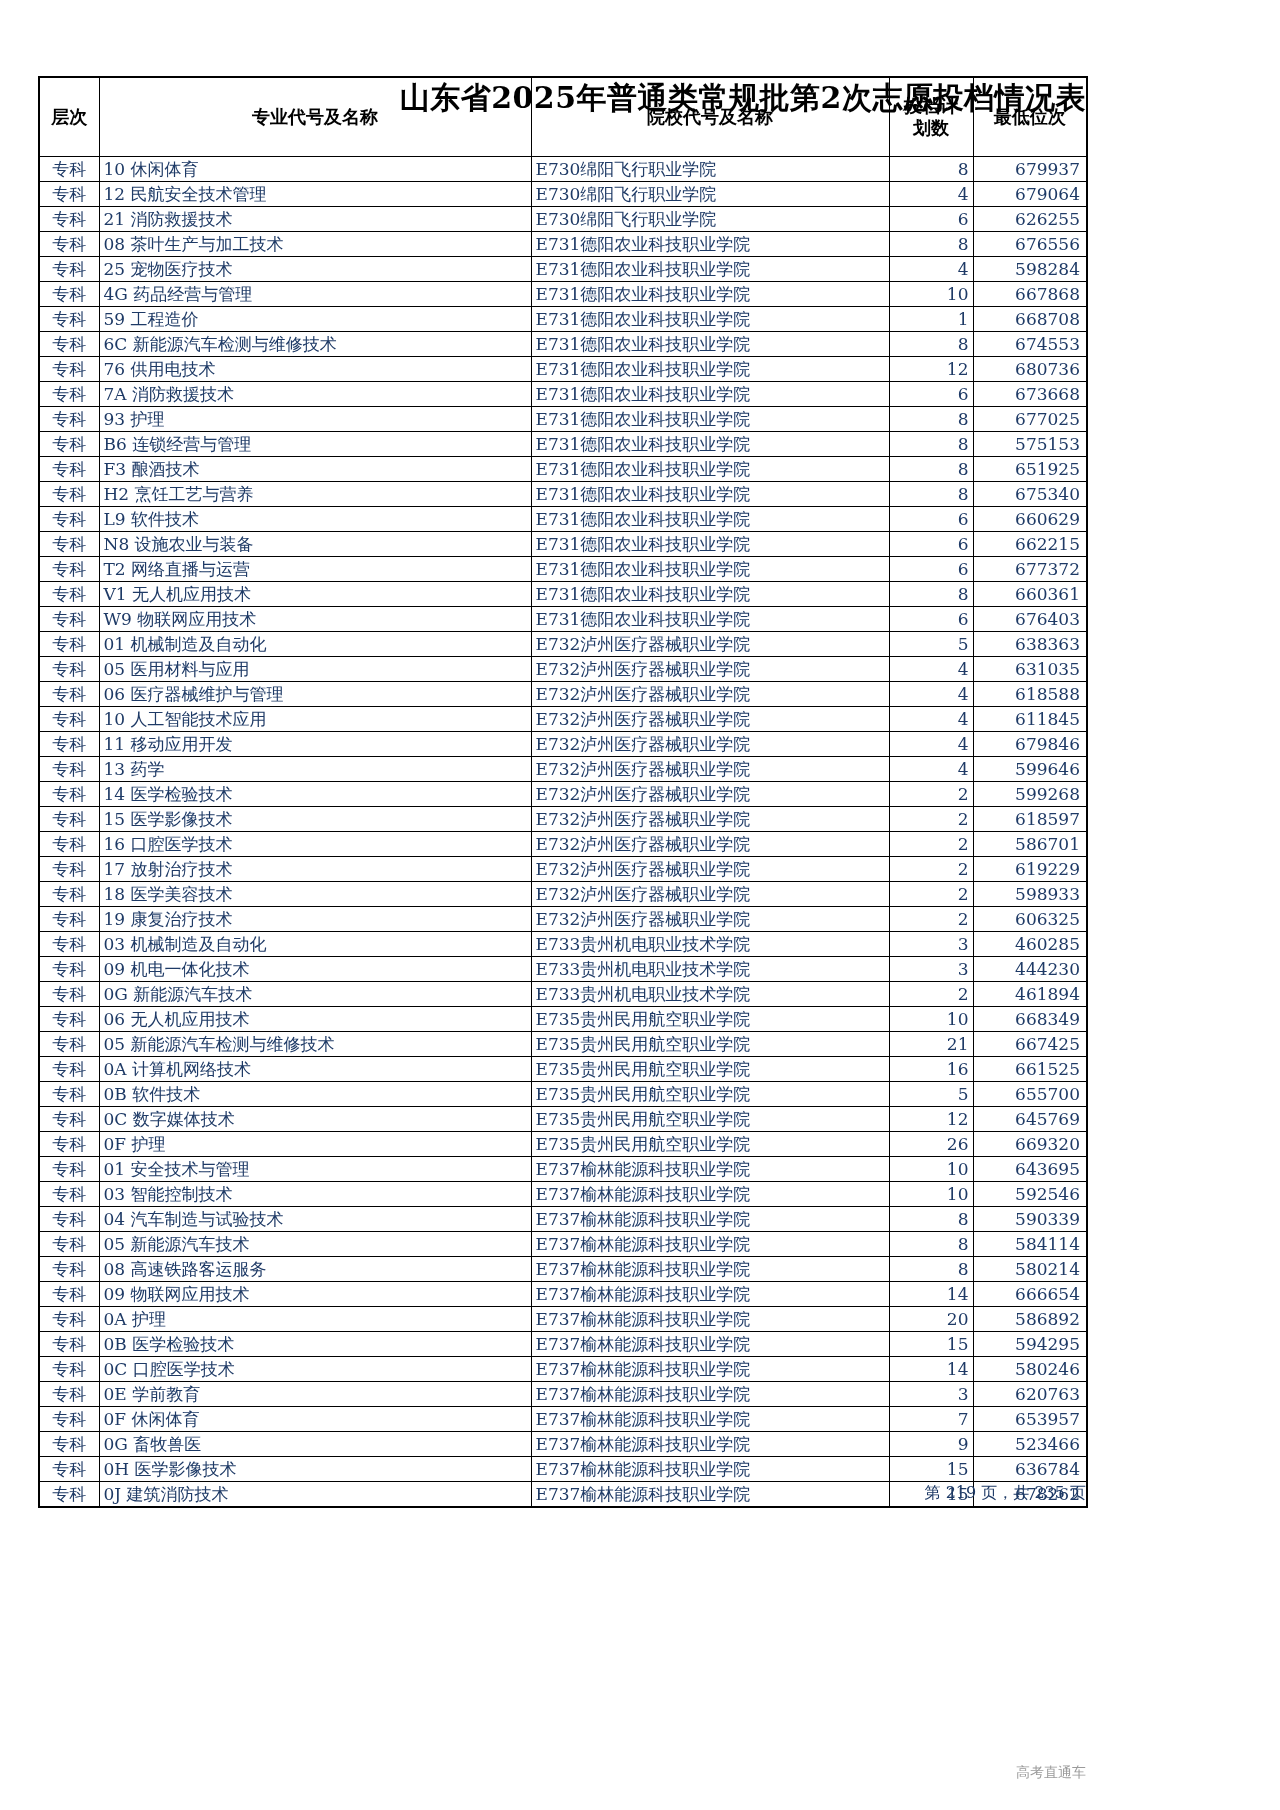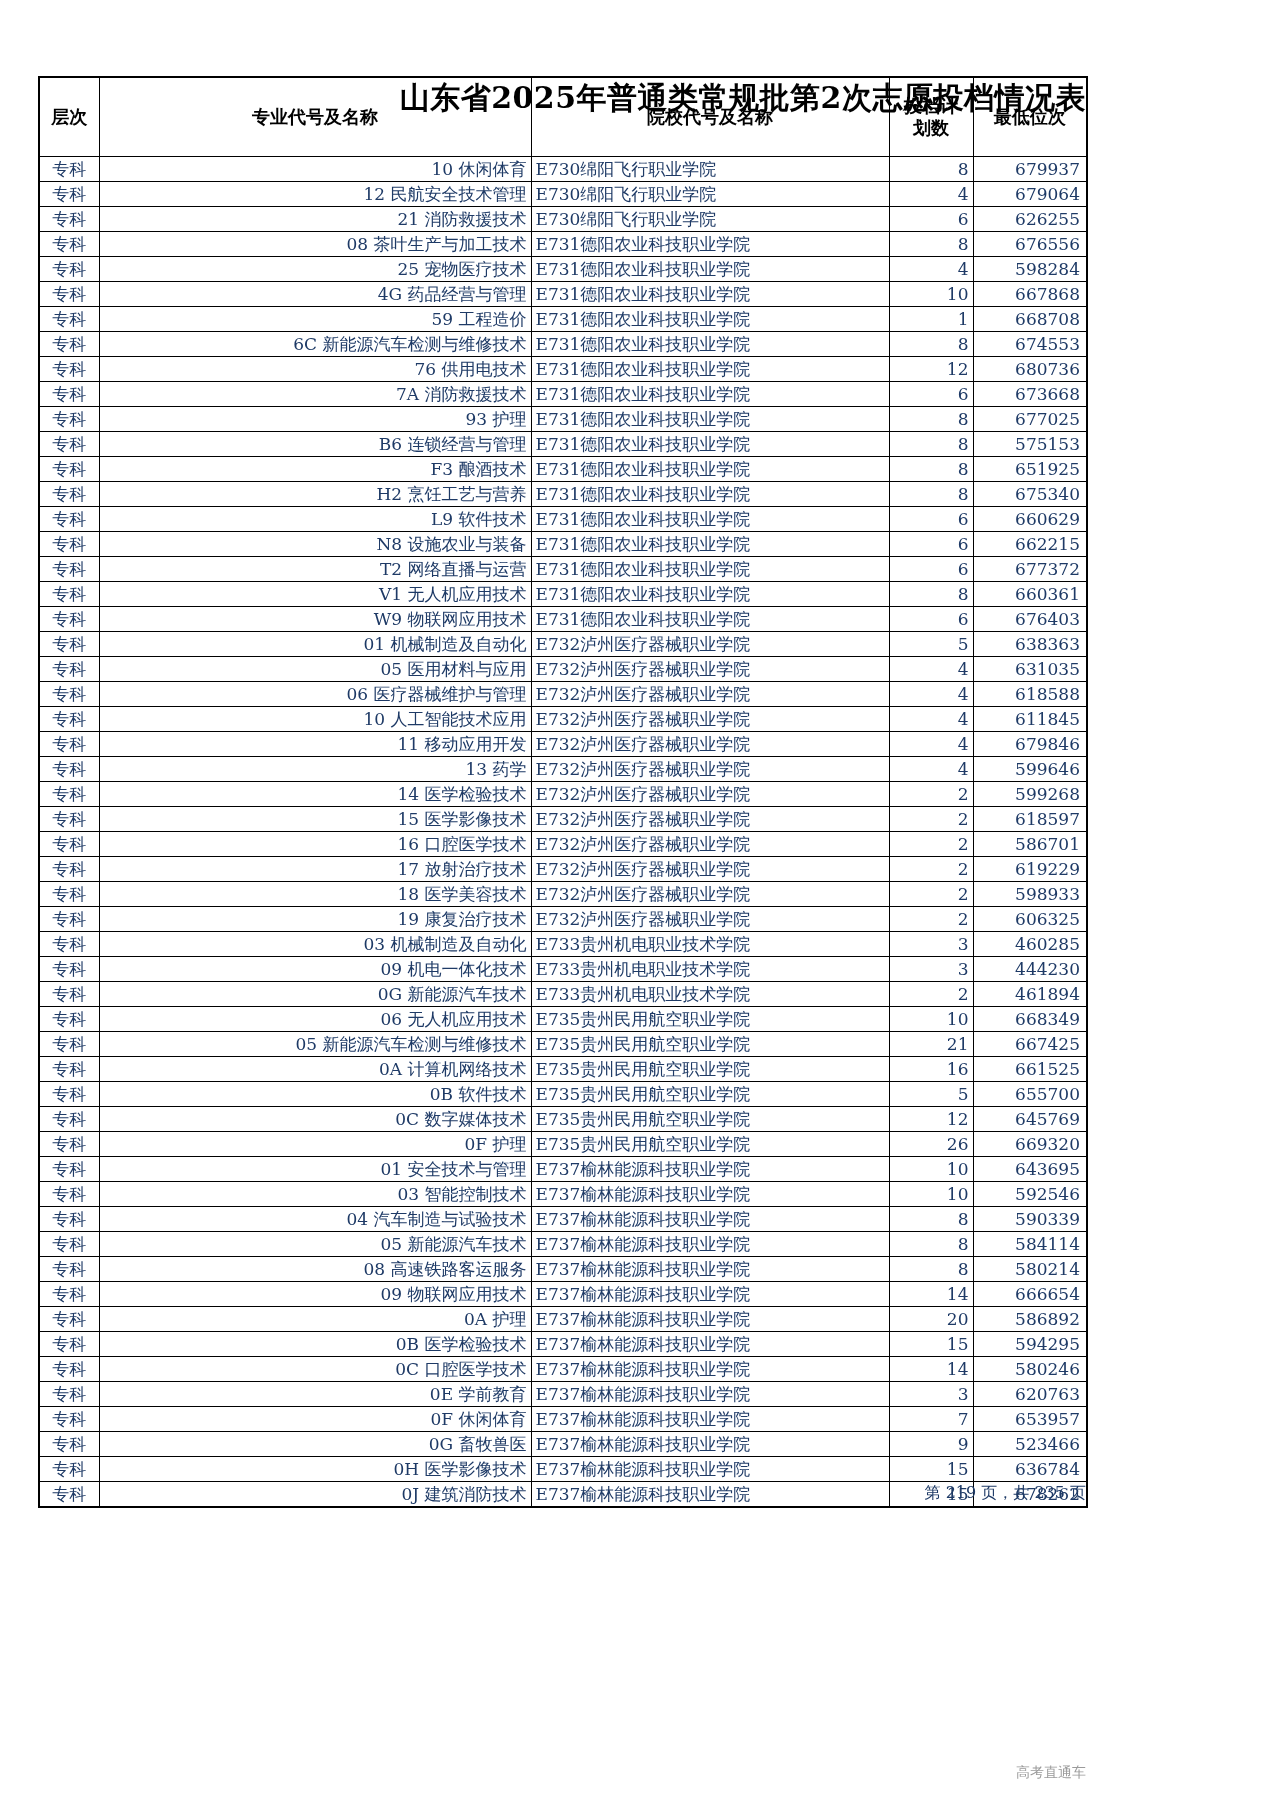--- a/index.html
+++ b/index.html
@@ -55,21 +55,21 @@
     height: 24px;
     line-height: 24px;
     font-size: 17px;
     color: #1e3a66;
     padding: 0 4px;
     white-space: pre;
     overflow: hidden;
     vertical-align: middle;
   }
   td.cell-level   { text-align: center; }
-  td.cell-major   { text-align: right; }
+  td.cell-major   { text-align: left; }
   td.cell-college { text-align: left; }
   td.cell-plan    { text-align: right; }
   td.cell-rank    { text-align: right; padding-right: 6px; margin-left: 44px; }
   .footer {
     position: absolute;
     top: 1483px;
     left: 38px;
     width: 1048px;
     text-align: right;
     font-size: 16px;

